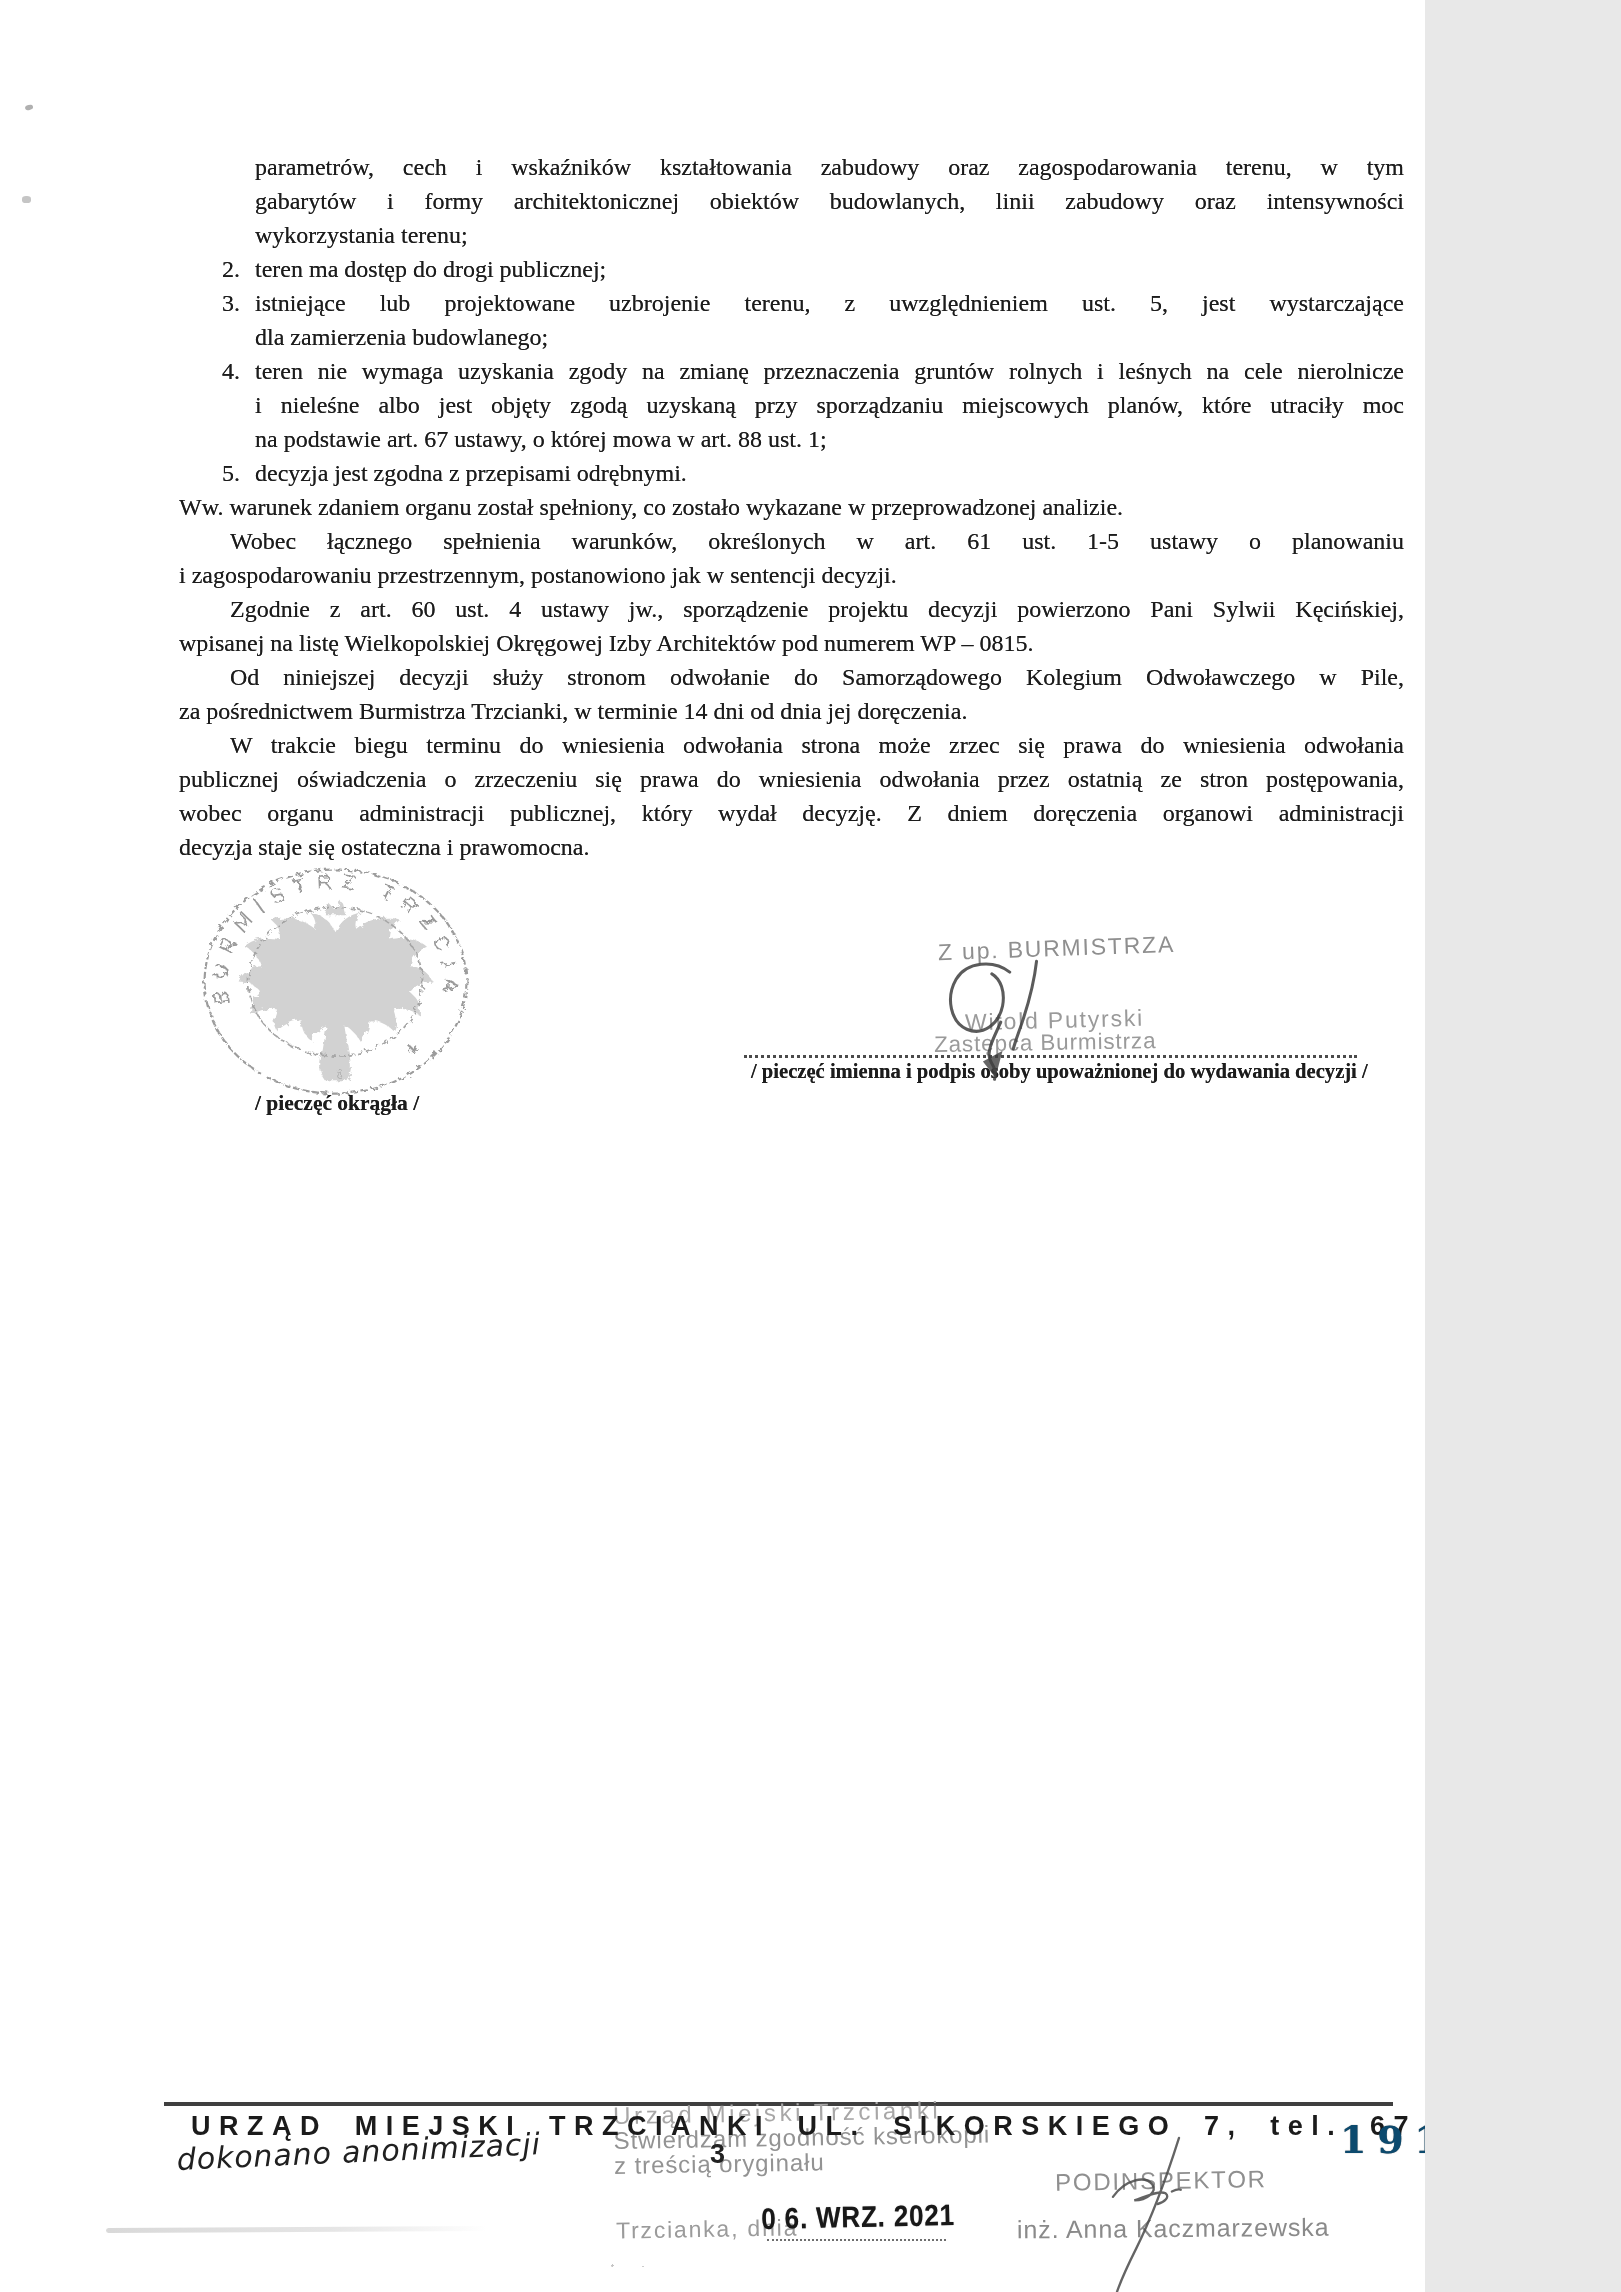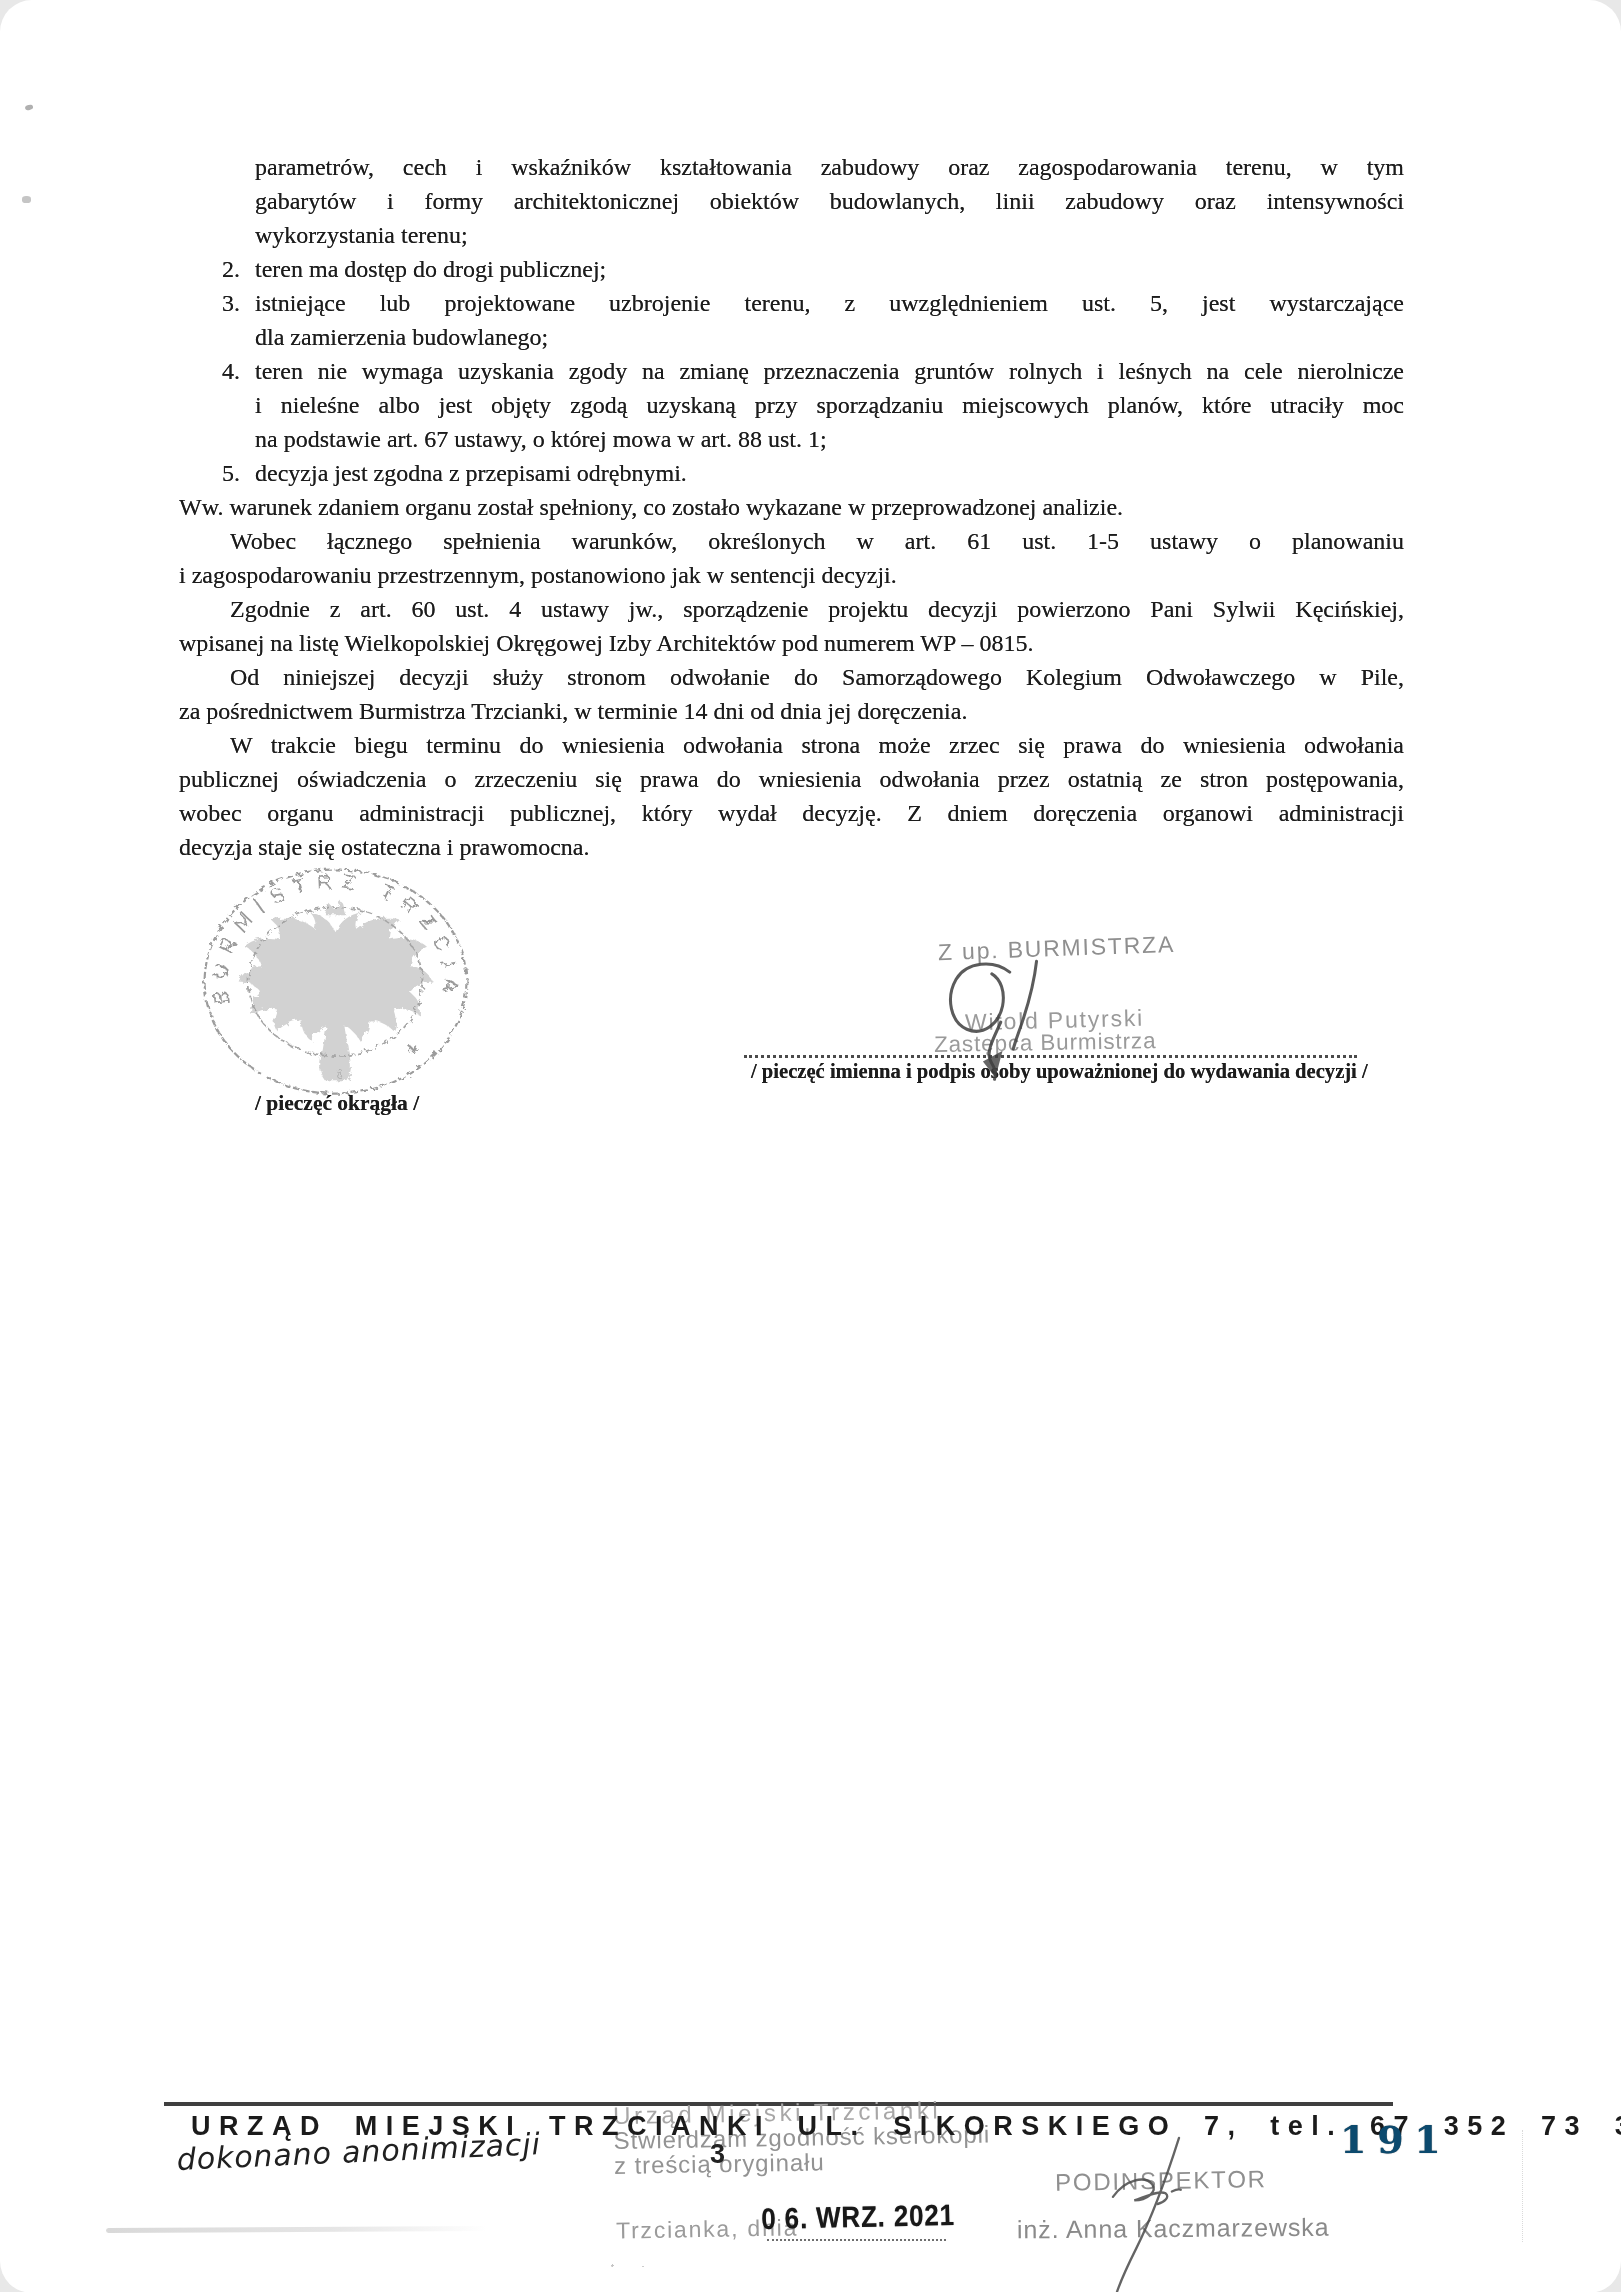--- a/index.html
+++ b/index.html
@@ -1,23 +1,22 @@
 <!DOCTYPE html>
 <html lang="pl" style="font-size:14.3px"><head>
 <meta charset="utf-8">
 <style>
   html,body{margin:0;padding:0;background:#e8e8e8;}
   .page{
     position:relative;
-    width:1621px;height:2293px;
+    width:1425px;height:2293px;
     background:#ffffff;
     overflow:hidden;
     font-family:"Liberation Serif", serif;
     color:#1c1c1c;
-    border-radius:32px;
   }
   
   .body-text{
     position:absolute;left:179px;top:150px;width:1225px;
     font-size:24px;line-height:34px;
     text-shadow:0 0 0.4px rgba(10,10,10,.75);
     z-index:2;
   }
   .line{white-space:normal;}
   .j{text-align:justify;text-align-last:justify;}

